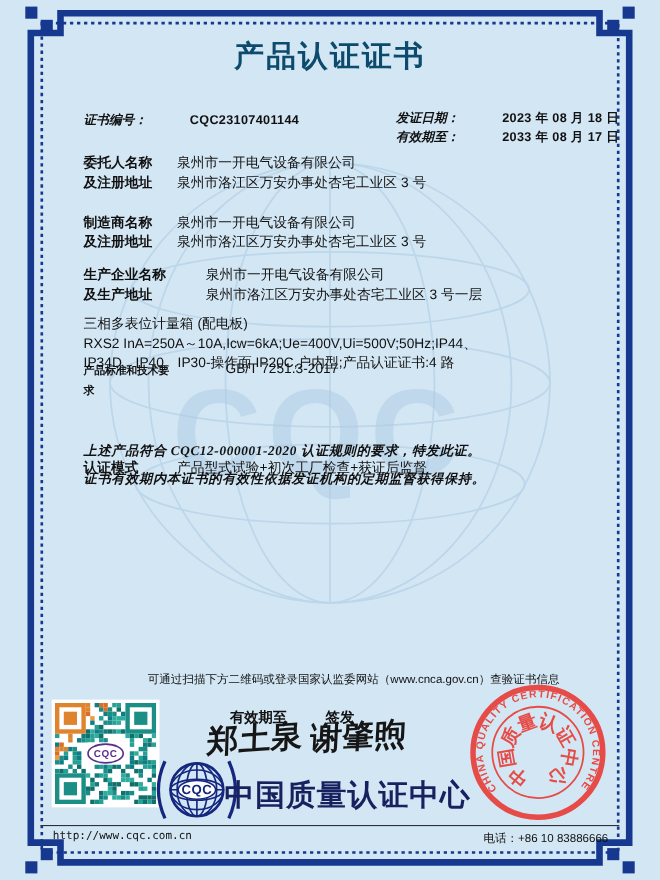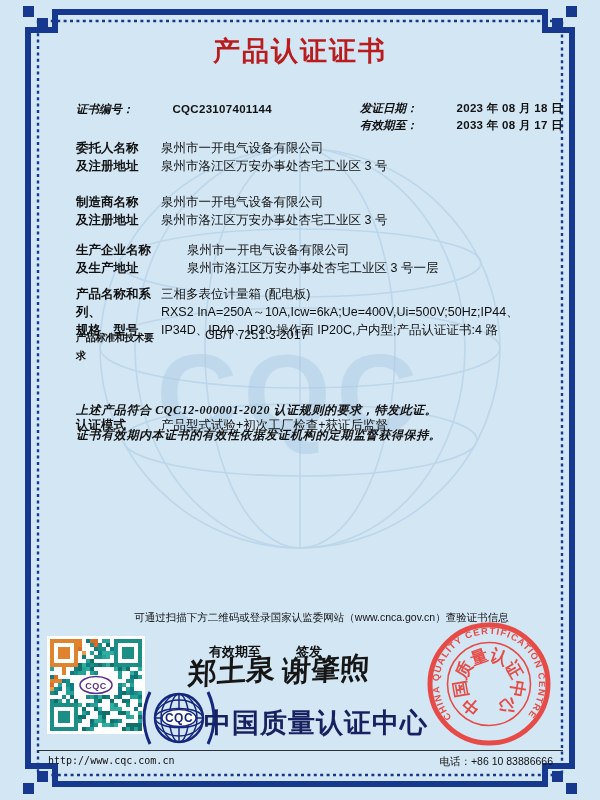--- a/index.html
+++ b/index.html
@@ -2,21 +2,21 @@
 <html><head>
 <meta charset="utf-8">
 <style>
   *{margin:0;padding:0;box-sizing:border-box;}
   html,body{width:600px;}
   body{font-family:"Liberation Sans",sans-serif;}
   .page{position:relative;width:600px;height:800px;background:#d3e6f4;overflow:hidden;color:#111;}
   .abs{position:absolute;}
   svg{display:block;}
   .border-svg,.wm-svg{position:absolute;left:0;top:0;pointer-events:none;}
-  .title{top:33px;left:0;width:100%;text-align:center;font-size:27px;font-weight:bold;letter-spacing:2px;color:#b91c1c;}
+  .title{top:33px;left:0;width:100%;text-align:center;font-size:27px;font-weight:bold;letter-spacing:2px;color:#0c4a6e;}
   .subtitle{top:69px;left:0;width:100%;text-align:center;font-size:21px;letter-spacing:1px;color:#000;}
   .kai{font-family:"Liberation Serif",serif;font-style:italic;font-weight:600;}
   .bv{font-weight:bold;letter-spacing:0.3px;margin-left:39px;}
   .certno{top:102px;left:76px;font-size:11.5px;}
   .dates{top:100px;left:360px;font-size:11.5px;line-height:16.5px;}
   .fg{left:76px;display:flex;}
   .fl{width:85px;flex:none;font-weight:bold;font-size:12.5px;line-height:18px;}
   .fv{width:382px;font-size:12.5px;line-height:18px;}
   .fg1{top:139px;} .fg2{top:193px;} .fg3{top:241px;gap:26px;} .fg4{top:285px;}
   .sf1{top:326px;gap:44px;} .sf2{top:379px;margin-top:37px;}
@@ -114,24 +114,20 @@
       <div>生产企业名称</div>
       <div>及生产地址</div>
     </div>
     <div class="fv">
       <div>泉州市一开电气设备有限公司</div>
       <div>泉州市洛江区万安办事处杏宅工业区 3 号一层</div>
     </div>
   </div>
 
   <div class="abs fg fg4">
-    <div class="fl">
-      <div>产品名称和系列、</div>
-      <div>规格、型号</div>
-    </div>
     <div class="fv">
       <div>三相多表位计量箱 (配电板)</div>
       <div>RXS2 InA=250A～10A,Icw=6kA;Ue=400V,Ui=500V;50Hz;IP44、IP34D、IP40、IP30-操作面 IP20C,户内型;产品认证证书:4 路</div>
     </div>
   </div>
 
   <div class="abs fg sf1">
     <div class="fl small">产品标准和技术要求</div>
     <div class="fv">GB/T 7251.3-2017</div>
   </div>

